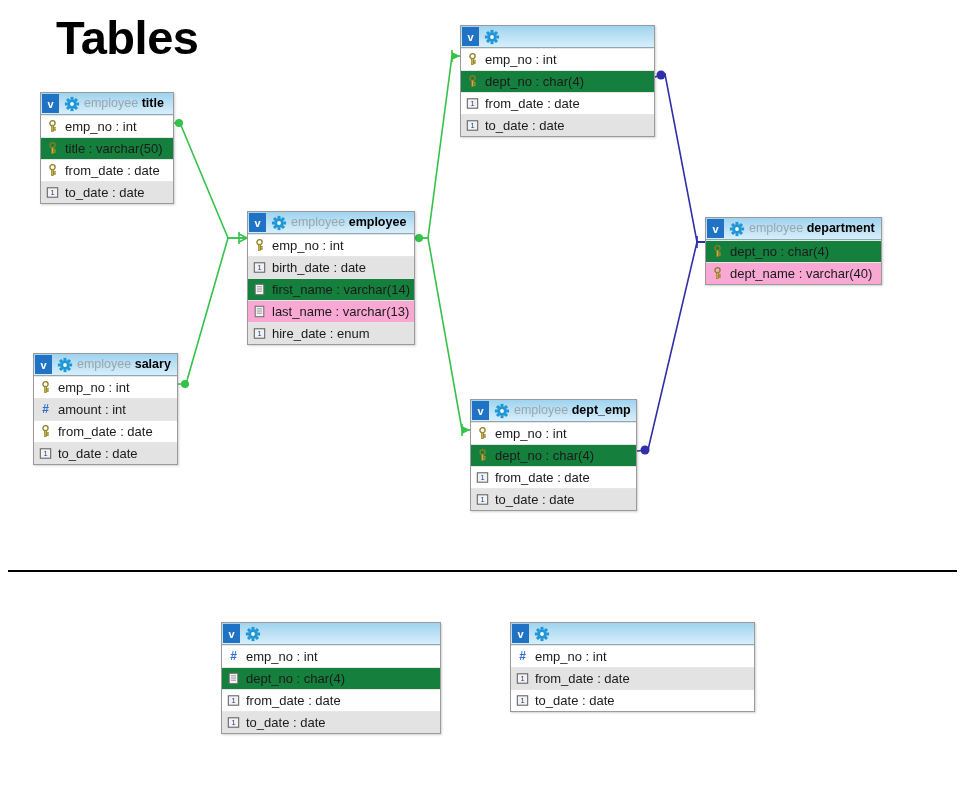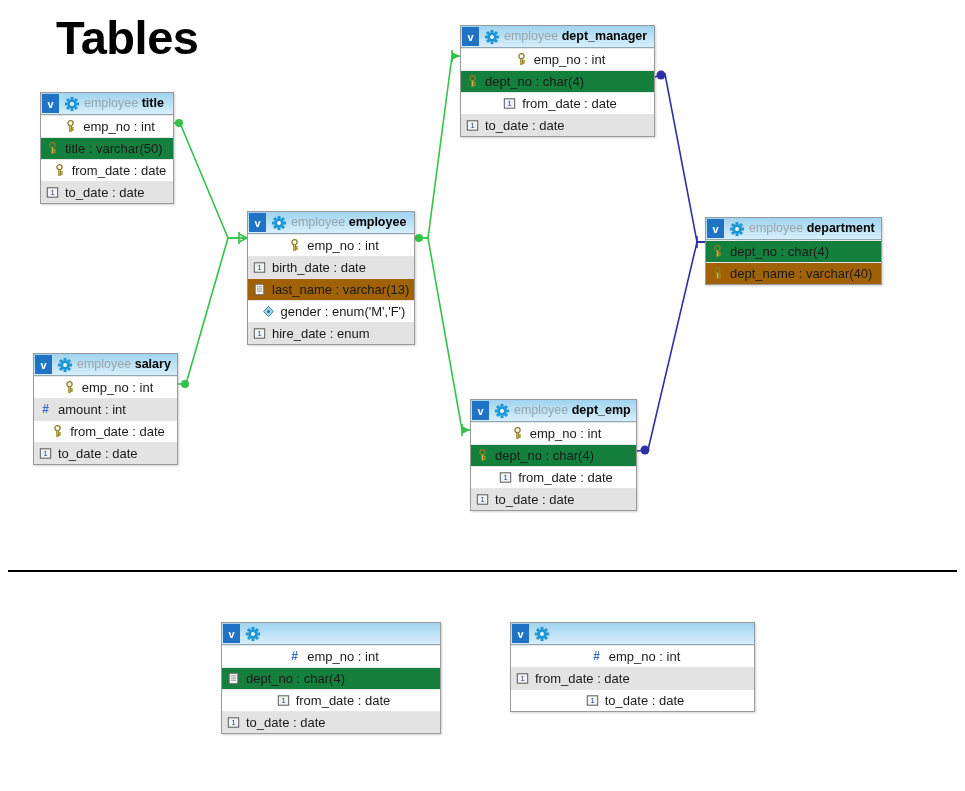--- a/index.html
+++ b/index.html
@@ -95,24 +95,24 @@
     margin-right: 6px;
     flex: 0 0 auto;
     display: block;
   }
   .col-label {
     font-size: 13px;
     color: #1a1a1a;
     line-height: 22px;
     font-family: "Liberation Sans", sans-serif;
   }
-  .bg-white { background: #ffffff; justify-content: center; }
+  .bg-white { background: #ffffff; }
   .bg-gray  { background: #e3e3e3; }
   .bg-pink  { background: #15803d; }
-  .bg-pink2 { background: #a16207; }
+  .bg-pink2 { background: #f9a8d4; }
 </style>
 </head>
 <body>
 
 <div id="canvas">
 
   <div class="section-title" id="title-tables">Tables</div>
 
 
   <div class="divider"></div>
@@ -288,209 +288,210 @@
           </svg>
           <span class="col-label">emp_no : int</span>
         </div>
         <div class="col-row bg-gray">
           <svg class="col-icon" viewBox="0 0 13 13">
             <rect x="1.3" y="1.8" width="10.4" height="9.4" fill="#f2f2f2" stroke="#5a5a5a" stroke-width="1"></rect>
             <text x="6.5" y="9.2" font-size="7.5" text-anchor="middle" fill="#1a3d8f" font-family="Liberation Sans, sans-serif">1</text>
           </svg>
           <span class="col-label">birth_date : date</span>
         </div>
-        <div class="col-row bg-pink2">
+        <div class="col-row bg-pink">
           <svg class="col-icon" viewBox="0 0 13 13">
             <rect x="2.2" y="1.3" width="8.6" height="10.4" fill="#f4f4f4" stroke="#6b6b6b" stroke-width="1"></rect>
             <line x1="3.9" y1="3.8" x2="9.1" y2="3.8" stroke="#8a8a8a" stroke-width="0.9"></line>
             <line x1="3.9" y1="6.0" x2="9.1" y2="6.0" stroke="#8a8a8a" stroke-width="0.9"></line>
             <line x1="3.9" y1="8.2" x2="9.1" y2="8.2" stroke="#8a8a8a" stroke-width="0.9"></line>
           </svg>
-          <span class="col-label">last_name : varchar(13)</span>
-        </div>
-        <div class="col-row bg-white">
-          <svg class="col-icon" viewBox="0 0 13 13">
-            <polygon points="6.5,1.4 11.3,6.5 6.5,11.6 1.7,6.5" fill="#9fd8ef" stroke="#3a7f9e" stroke-width="1"></polygon>
-            <circle cx="6.5" cy="6.5" r="1.5" fill="#2b6c8c"></circle>
-          </svg>
-          <span class="col-label">gender : enum('M','F')</span>
-        </div>
-        <div class="col-row bg-gray">
-          <svg class="col-icon" viewBox="0 0 13 13">
-            <rect x="1.3" y="1.8" width="10.4" height="9.4" fill="#f2f2f2" stroke="#5a5a5a" stroke-width="1"></rect>
-            <text x="6.5" y="9.2" font-size="7.5" text-anchor="middle" fill="#1a3d8f" font-family="Liberation Sans, sans-serif">1</text>
-          </svg>
-          <span class="col-label">hire_date : enum</span>
-        </div>
-      </div>
-      <div class="entity" style="left: 460px; top: 25px; width: 195px;">
-        <div class="entity-header">
-          <div class="hdr-v">v</div>
-          <svg class="hdr-gear" viewBox="0 0 16 16">
-            <rect x="12.1" y="6.5" width="3" height="3" fill="#2196d6" transform="rotate(0 13.6 8)"></rect>
-            <rect x="10.459797974644665" y="10.459797974644665" width="3" height="3" fill="#2196d6" transform="rotate(45 11.959797974644665 11.959797974644665)"></rect>
-            <rect x="6.5" y="12.1" width="3" height="3" fill="#2196d6" transform="rotate(90 8 13.6)"></rect>
-            <rect x="2.5402020253553346" y="10.459797974644665" width="3" height="3" fill="#2196d6" transform="rotate(135 4.040202025355335 11.959797974644665)"></rect>
-            <rect x="0.9000000000000004" y="6.5" width="3" height="3" fill="#2196d6" transform="rotate(180 2.4000000000000004 8)"></rect>
-            <rect x="2.540202025355333" y="2.5402020253553346" width="3" height="3" fill="#2196d6" transform="rotate(225 4.040202025355333 4.040202025355335)"></rect>
-            <rect x="6.499999999999999" y="0.9000000000000004" width="3" height="3" fill="#2196d6" transform="rotate(270 7.999999999999999 2.4000000000000004)"></rect>
-            <rect x="10.459797974644665" y="2.540202025355333" width="3" height="3" fill="#2196d6" transform="rotate(315 11.959797974644665 4.040202025355333)"></rect>
-            <circle cx="8" cy="8" r="4.6" fill="#2196d6"></circle>
-            <circle cx="8" cy="8" r="1.9" fill="#ffffff"></circle>
-          </svg>
-          <div class="hdr-text"><span class="hdr-schema">employee</span> <span class="hdr-name">dept_manager</span></div>
-        </div>
-        <div class="col-row bg-white">
-          <svg class="col-icon" viewBox="0 0 13 13">
-            <circle cx="6.5" cy="3.3" r="2.6" fill="none" stroke="#8e7c22" stroke-width="1.3"></circle>
-            <rect x="5.6" y="5.2" width="1.9" height="6.4" fill="#c9b348" stroke="#8e7c22" stroke-width="0.7"></rect>
-            <rect x="7.4" y="7.2" width="2.1" height="1.2" fill="#c9b348" stroke="#8e7c22" stroke-width="0.6"></rect>
-            <rect x="7.4" y="9.4" width="2.1" height="1.2" fill="#c9b348" stroke="#8e7c22" stroke-width="0.6"></rect>
-          </svg>
-          <span class="col-label">emp_no : int</span>
-        </div>
-        <div class="col-row bg-pink">
-          <svg class="col-icon" viewBox="0 0 13 13">
-            <circle cx="6.5" cy="3.3" r="2.6" fill="none" stroke="#8e7c22" stroke-width="1.3"></circle>
-            <rect x="5.6" y="5.2" width="1.9" height="6.4" fill="#c9b348" stroke="#8e7c22" stroke-width="0.7"></rect>
-            <rect x="7.4" y="7.2" width="2.1" height="1.2" fill="#c9b348" stroke="#8e7c22" stroke-width="0.6"></rect>
-            <rect x="7.4" y="9.4" width="2.1" height="1.2" fill="#c9b348" stroke="#8e7c22" stroke-width="0.6"></rect>
-          </svg>
-          <span class="col-label">dept_no : char(4)</span>
-        </div>
-        <div class="col-row bg-white">
-          <svg class="col-icon" viewBox="0 0 13 13">
-            <rect x="1.3" y="1.8" width="10.4" height="9.4" fill="#f2f2f2" stroke="#5a5a5a" stroke-width="1"></rect>
-            <text x="6.5" y="9.2" font-size="7.5" text-anchor="middle" fill="#1a3d8f" font-family="Liberation Sans, sans-serif">1</text>
-          </svg>
-          <span class="col-label">from_date : date</span>
-        </div>
-        <div class="col-row bg-gray">
-          <svg class="col-icon" viewBox="0 0 13 13">
-            <rect x="1.3" y="1.8" width="10.4" height="9.4" fill="#f2f2f2" stroke="#5a5a5a" stroke-width="1"></rect>
-            <text x="6.5" y="9.2" font-size="7.5" text-anchor="middle" fill="#1a3d8f" font-family="Liberation Sans, sans-serif">1</text>
-          </svg>
-          <span class="col-label">to_date : date</span>
-        </div>
-      </div>
-      <div class="entity" style="left: 470px; top: 399px; width: 167px;">
-        <div class="entity-header">
-          <div class="hdr-v">v</div>
-          <svg class="hdr-gear" viewBox="0 0 16 16">
-            <rect x="12.1" y="6.5" width="3" height="3" fill="#2196d6" transform="rotate(0 13.6 8)"></rect>
-            <rect x="10.459797974644665" y="10.459797974644665" width="3" height="3" fill="#2196d6" transform="rotate(45 11.959797974644665 11.959797974644665)"></rect>
-            <rect x="6.5" y="12.1" width="3" height="3" fill="#2196d6" transform="rotate(90 8 13.6)"></rect>
-            <rect x="2.5402020253553346" y="10.459797974644665" width="3" height="3" fill="#2196d6" transform="rotate(135 4.040202025355335 11.959797974644665)"></rect>
-            <rect x="0.9000000000000004" y="6.5" width="3" height="3" fill="#2196d6" transform="rotate(180 2.4000000000000004 8)"></rect>
-            <rect x="2.540202025355333" y="2.5402020253553346" width="3" height="3" fill="#2196d6" transform="rotate(225 4.040202025355333 4.040202025355335)"></rect>
-            <rect x="6.499999999999999" y="0.9000000000000004" width="3" height="3" fill="#2196d6" transform="rotate(270 7.999999999999999 2.4000000000000004)"></rect>
-            <rect x="10.459797974644665" y="2.540202025355333" width="3" height="3" fill="#2196d6" transform="rotate(315 11.959797974644665 4.040202025355333)"></rect>
-            <circle cx="8" cy="8" r="4.6" fill="#2196d6"></circle>
-            <circle cx="8" cy="8" r="1.9" fill="#ffffff"></circle>
-          </svg>
-          <div class="hdr-text"><span class="hdr-schema">employee</span> <span class="hdr-name">dept_emp</span></div>
-        </div>
-        <div class="col-row bg-white">
-          <svg class="col-icon" viewBox="0 0 13 13">
-            <circle cx="6.5" cy="3.3" r="2.6" fill="none" stroke="#8e7c22" stroke-width="1.3"></circle>
-            <rect x="5.6" y="5.2" width="1.9" height="6.4" fill="#c9b348" stroke="#8e7c22" stroke-width="0.7"></rect>
-            <rect x="7.4" y="7.2" width="2.1" height="1.2" fill="#c9b348" stroke="#8e7c22" stroke-width="0.6"></rect>
-            <rect x="7.4" y="9.4" width="2.1" height="1.2" fill="#c9b348" stroke="#8e7c22" stroke-width="0.6"></rect>
-          </svg>
-          <span class="col-label">emp_no : int</span>
-        </div>
-        <div class="col-row bg-pink">
-          <svg class="col-icon" viewBox="0 0 13 13">
-            <circle cx="6.5" cy="3.3" r="2.6" fill="none" stroke="#8e7c22" stroke-width="1.3"></circle>
-            <rect x="5.6" y="5.2" width="1.9" height="6.4" fill="#c9b348" stroke="#8e7c22" stroke-width="0.7"></rect>
-            <rect x="7.4" y="7.2" width="2.1" height="1.2" fill="#c9b348" stroke="#8e7c22" stroke-width="0.6"></rect>
-            <rect x="7.4" y="9.4" width="2.1" height="1.2" fill="#c9b348" stroke="#8e7c22" stroke-width="0.6"></rect>
-          </svg>
-          <span class="col-label">dept_no : char(4)</span>
-        </div>
-        <div class="col-row bg-white">
-          <svg class="col-icon" viewBox="0 0 13 13">
-            <rect x="1.3" y="1.8" width="10.4" height="9.4" fill="#f2f2f2" stroke="#5a5a5a" stroke-width="1"></rect>
-            <text x="6.5" y="9.2" font-size="7.5" text-anchor="middle" fill="#1a3d8f" font-family="Liberation Sans, sans-serif">1</text>
-          </svg>
-          <span class="col-label">from_date : date</span>
-        </div>
-        <div class="col-row bg-gray">
-          <svg class="col-icon" viewBox="0 0 13 13">
-            <rect x="1.3" y="1.8" width="10.4" height="9.4" fill="#f2f2f2" stroke="#5a5a5a" stroke-width="1"></rect>
-            <text x="6.5" y="9.2" font-size="7.5" text-anchor="middle" fill="#1a3d8f" font-family="Liberation Sans, sans-serif">1</text>
-          </svg>
-          <span class="col-label">to_date : date</span>
-        </div>
-      </div>
-      <div class="entity" style="left: 705px; top: 217px; width: 177px;">
-        <div class="entity-header">
-          <div class="hdr-v">v</div>
-          <svg class="hdr-gear" viewBox="0 0 16 16">
-            <rect x="12.1" y="6.5" width="3" height="3" fill="#2196d6" transform="rotate(0 13.6 8)"></rect>
-            <rect x="10.459797974644665" y="10.459797974644665" width="3" height="3" fill="#2196d6" transform="rotate(45 11.959797974644665 11.959797974644665)"></rect>
-            <rect x="6.5" y="12.1" width="3" height="3" fill="#2196d6" transform="rotate(90 8 13.6)"></rect>
-            <rect x="2.5402020253553346" y="10.459797974644665" width="3" height="3" fill="#2196d6" transform="rotate(135 4.040202025355335 11.959797974644665)"></rect>
-            <rect x="0.9000000000000004" y="6.5" width="3" height="3" fill="#2196d6" transform="rotate(180 2.4000000000000004 8)"></rect>
-            <rect x="2.540202025355333" y="2.5402020253553346" width="3" height="3" fill="#2196d6" transform="rotate(225 4.040202025355333 4.040202025355335)"></rect>
-            <rect x="6.499999999999999" y="0.9000000000000004" width="3" height="3" fill="#2196d6" transform="rotate(270 7.999999999999999 2.4000000000000004)"></rect>
-            <rect x="10.459797974644665" y="2.540202025355333" width="3" height="3" fill="#2196d6" transform="rotate(315 11.959797974644665 4.040202025355333)"></rect>
-            <circle cx="8" cy="8" r="4.6" fill="#2196d6"></circle>
-            <circle cx="8" cy="8" r="1.9" fill="#ffffff"></circle>
-          </svg>
-          <div class="hdr-text"><span class="hdr-schema">employee</span> <span class="hdr-name">department</span></div>
-        </div>
-        <div class="col-row bg-pink">
-          <svg class="col-icon" viewBox="0 0 13 13">
-            <circle cx="6.5" cy="3.3" r="2.6" fill="none" stroke="#8e7c22" stroke-width="1.3"></circle>
-            <rect x="5.6" y="5.2" width="1.9" height="6.4" fill="#c9b348" stroke="#8e7c22" stroke-width="0.7"></rect>
-            <rect x="7.4" y="7.2" width="2.1" height="1.2" fill="#c9b348" stroke="#8e7c22" stroke-width="0.6"></rect>
-            <rect x="7.4" y="9.4" width="2.1" height="1.2" fill="#c9b348" stroke="#8e7c22" stroke-width="0.6"></rect>
-          </svg>
-          <span class="col-label">dept_no : char(4)</span>
+          <span class="col-label">first_name : varchar(14)</span>
         </div>
         <div class="col-row bg-pink2">
-          <svg class="col-icon" viewBox="0 0 13 13">
-            <circle cx="6.5" cy="3.3" r="2.6" fill="none" stroke="#8e7c22" stroke-width="1.3"></circle>
-            <rect x="5.6" y="5.2" width="1.9" height="6.4" fill="#c9b348" stroke="#8e7c22" stroke-width="0.7"></rect>
-            <rect x="7.4" y="7.2" width="2.1" height="1.2" fill="#c9b348" stroke="#8e7c22" stroke-width="0.6"></rect>
-            <rect x="7.4" y="9.4" width="2.1" height="1.2" fill="#c9b348" stroke="#8e7c22" stroke-width="0.6"></rect>
-          </svg>
-          <span class="col-label">dept_name : varchar(40)</span>
-        </div>
-      </div>
-      <div class="entity" style="left: 221px; top: 622px; width: 220px;">
-        <div class="entity-header">
-          <div class="hdr-v">v</div>
-          <svg class="hdr-gear" viewBox="0 0 16 16">
-            <rect x="12.1" y="6.5" width="3" height="3" fill="#2196d6" transform="rotate(0 13.6 8)"></rect>
-            <rect x="10.459797974644665" y="10.459797974644665" width="3" height="3" fill="#2196d6" transform="rotate(45 11.959797974644665 11.959797974644665)"></rect>
-            <rect x="6.5" y="12.1" width="3" height="3" fill="#2196d6" transform="rotate(90 8 13.6)"></rect>
-            <rect x="2.5402020253553346" y="10.459797974644665" width="3" height="3" fill="#2196d6" transform="rotate(135 4.040202025355335 11.959797974644665)"></rect>
-            <rect x="0.9000000000000004" y="6.5" width="3" height="3" fill="#2196d6" transform="rotate(180 2.4000000000000004 8)"></rect>
-            <rect x="2.540202025355333" y="2.5402020253553346" width="3" height="3" fill="#2196d6" transform="rotate(225 4.040202025355333 4.040202025355335)"></rect>
-            <rect x="6.499999999999999" y="0.9000000000000004" width="3" height="3" fill="#2196d6" transform="rotate(270 7.999999999999999 2.4000000000000004)"></rect>
-            <rect x="10.459797974644665" y="2.540202025355333" width="3" height="3" fill="#2196d6" transform="rotate(315 11.959797974644665 4.040202025355333)"></rect>
-            <circle cx="8" cy="8" r="4.6" fill="#2196d6"></circle>
-            <circle cx="8" cy="8" r="1.9" fill="#ffffff"></circle>
-          </svg>
-        </div>
-        <div class="col-row bg-white">
-          <svg class="col-icon" viewBox="0 0 13 13">
-            <text x="6.5" y="10.3" font-size="12" text-anchor="middle" fill="#2f6fd0" font-weight="bold" font-family="Liberation Sans, sans-serif">#</text>
-          </svg>
-          <span class="col-label">emp_no : int</span>
-        </div>
-        <div class="col-row bg-pink">
           <svg class="col-icon" viewBox="0 0 13 13">
             <rect x="2.2" y="1.3" width="8.6" height="10.4" fill="#f4f4f4" stroke="#6b6b6b" stroke-width="1"></rect>
             <line x1="3.9" y1="3.8" x2="9.1" y2="3.8" stroke="#8a8a8a" stroke-width="0.9"></line>
             <line x1="3.9" y1="6.0" x2="9.1" y2="6.0" stroke="#8a8a8a" stroke-width="0.9"></line>
             <line x1="3.9" y1="8.2" x2="9.1" y2="8.2" stroke="#8a8a8a" stroke-width="0.9"></line>
           </svg>
+          <span class="col-label">last_name : varchar(13)</span>
+        </div>
+        <div class="col-row bg-gray">
+          <svg class="col-icon" viewBox="0 0 13 13">
+            <rect x="1.3" y="1.8" width="10.4" height="9.4" fill="#f2f2f2" stroke="#5a5a5a" stroke-width="1"></rect>
+            <text x="6.5" y="9.2" font-size="7.5" text-anchor="middle" fill="#1a3d8f" font-family="Liberation Sans, sans-serif">1</text>
+          </svg>
+          <span class="col-label">hire_date : enum</span>
+        </div>
+      </div>
+      <div class="entity" style="left: 460px; top: 25px; width: 195px;">
+        <div class="entity-header">
+          <div class="hdr-v">v</div>
+          <svg class="hdr-gear" viewBox="0 0 16 16">
+            <rect x="12.1" y="6.5" width="3" height="3" fill="#2196d6" transform="rotate(0 13.6 8)"></rect>
+            <rect x="10.459797974644665" y="10.459797974644665" width="3" height="3" fill="#2196d6" transform="rotate(45 11.959797974644665 11.959797974644665)"></rect>
+            <rect x="6.5" y="12.1" width="3" height="3" fill="#2196d6" transform="rotate(90 8 13.6)"></rect>
+            <rect x="2.5402020253553346" y="10.459797974644665" width="3" height="3" fill="#2196d6" transform="rotate(135 4.040202025355335 11.959797974644665)"></rect>
+            <rect x="0.9000000000000004" y="6.5" width="3" height="3" fill="#2196d6" transform="rotate(180 2.4000000000000004 8)"></rect>
+            <rect x="2.540202025355333" y="2.5402020253553346" width="3" height="3" fill="#2196d6" transform="rotate(225 4.040202025355333 4.040202025355335)"></rect>
+            <rect x="6.499999999999999" y="0.9000000000000004" width="3" height="3" fill="#2196d6" transform="rotate(270 7.999999999999999 2.4000000000000004)"></rect>
+            <rect x="10.459797974644665" y="2.540202025355333" width="3" height="3" fill="#2196d6" transform="rotate(315 11.959797974644665 4.040202025355333)"></rect>
+            <circle cx="8" cy="8" r="4.6" fill="#2196d6"></circle>
+            <circle cx="8" cy="8" r="1.9" fill="#ffffff"></circle>
+          </svg>
+        </div>
+        <div class="col-row bg-white">
+          <svg class="col-icon" viewBox="0 0 13 13">
+            <circle cx="6.5" cy="3.3" r="2.6" fill="none" stroke="#8e7c22" stroke-width="1.3"></circle>
+            <rect x="5.6" y="5.2" width="1.9" height="6.4" fill="#c9b348" stroke="#8e7c22" stroke-width="0.7"></rect>
+            <rect x="7.4" y="7.2" width="2.1" height="1.2" fill="#c9b348" stroke="#8e7c22" stroke-width="0.6"></rect>
+            <rect x="7.4" y="9.4" width="2.1" height="1.2" fill="#c9b348" stroke="#8e7c22" stroke-width="0.6"></rect>
+          </svg>
+          <span class="col-label">emp_no : int</span>
+        </div>
+        <div class="col-row bg-pink">
+          <svg class="col-icon" viewBox="0 0 13 13">
+            <circle cx="6.5" cy="3.3" r="2.6" fill="none" stroke="#8e7c22" stroke-width="1.3"></circle>
+            <rect x="5.6" y="5.2" width="1.9" height="6.4" fill="#c9b348" stroke="#8e7c22" stroke-width="0.7"></rect>
+            <rect x="7.4" y="7.2" width="2.1" height="1.2" fill="#c9b348" stroke="#8e7c22" stroke-width="0.6"></rect>
+            <rect x="7.4" y="9.4" width="2.1" height="1.2" fill="#c9b348" stroke="#8e7c22" stroke-width="0.6"></rect>
+          </svg>
+          <span class="col-label">dept_no : char(4)</span>
+        </div>
+        <div class="col-row bg-white">
+          <svg class="col-icon" viewBox="0 0 13 13">
+            <rect x="1.3" y="1.8" width="10.4" height="9.4" fill="#f2f2f2" stroke="#5a5a5a" stroke-width="1"></rect>
+            <text x="6.5" y="9.2" font-size="7.5" text-anchor="middle" fill="#1a3d8f" font-family="Liberation Sans, sans-serif">1</text>
+          </svg>
+          <span class="col-label">from_date : date</span>
+        </div>
+        <div class="col-row bg-gray">
+          <svg class="col-icon" viewBox="0 0 13 13">
+            <rect x="1.3" y="1.8" width="10.4" height="9.4" fill="#f2f2f2" stroke="#5a5a5a" stroke-width="1"></rect>
+            <text x="6.5" y="9.2" font-size="7.5" text-anchor="middle" fill="#1a3d8f" font-family="Liberation Sans, sans-serif">1</text>
+          </svg>
+          <span class="col-label">to_date : date</span>
+        </div>
+      </div>
+      <div class="entity" style="left: 470px; top: 399px; width: 167px;">
+        <div class="entity-header">
+          <div class="hdr-v">v</div>
+          <svg class="hdr-gear" viewBox="0 0 16 16">
+            <rect x="12.1" y="6.5" width="3" height="3" fill="#2196d6" transform="rotate(0 13.6 8)"></rect>
+            <rect x="10.459797974644665" y="10.459797974644665" width="3" height="3" fill="#2196d6" transform="rotate(45 11.959797974644665 11.959797974644665)"></rect>
+            <rect x="6.5" y="12.1" width="3" height="3" fill="#2196d6" transform="rotate(90 8 13.6)"></rect>
+            <rect x="2.5402020253553346" y="10.459797974644665" width="3" height="3" fill="#2196d6" transform="rotate(135 4.040202025355335 11.959797974644665)"></rect>
+            <rect x="0.9000000000000004" y="6.5" width="3" height="3" fill="#2196d6" transform="rotate(180 2.4000000000000004 8)"></rect>
+            <rect x="2.540202025355333" y="2.5402020253553346" width="3" height="3" fill="#2196d6" transform="rotate(225 4.040202025355333 4.040202025355335)"></rect>
+            <rect x="6.499999999999999" y="0.9000000000000004" width="3" height="3" fill="#2196d6" transform="rotate(270 7.999999999999999 2.4000000000000004)"></rect>
+            <rect x="10.459797974644665" y="2.540202025355333" width="3" height="3" fill="#2196d6" transform="rotate(315 11.959797974644665 4.040202025355333)"></rect>
+            <circle cx="8" cy="8" r="4.6" fill="#2196d6"></circle>
+            <circle cx="8" cy="8" r="1.9" fill="#ffffff"></circle>
+          </svg>
+          <div class="hdr-text"><span class="hdr-schema">employee</span> <span class="hdr-name">dept_emp</span></div>
+        </div>
+        <div class="col-row bg-white">
+          <svg class="col-icon" viewBox="0 0 13 13">
+            <circle cx="6.5" cy="3.3" r="2.6" fill="none" stroke="#8e7c22" stroke-width="1.3"></circle>
+            <rect x="5.6" y="5.2" width="1.9" height="6.4" fill="#c9b348" stroke="#8e7c22" stroke-width="0.7"></rect>
+            <rect x="7.4" y="7.2" width="2.1" height="1.2" fill="#c9b348" stroke="#8e7c22" stroke-width="0.6"></rect>
+            <rect x="7.4" y="9.4" width="2.1" height="1.2" fill="#c9b348" stroke="#8e7c22" stroke-width="0.6"></rect>
+          </svg>
+          <span class="col-label">emp_no : int</span>
+        </div>
+        <div class="col-row bg-pink">
+          <svg class="col-icon" viewBox="0 0 13 13">
+            <circle cx="6.5" cy="3.3" r="2.6" fill="none" stroke="#8e7c22" stroke-width="1.3"></circle>
+            <rect x="5.6" y="5.2" width="1.9" height="6.4" fill="#c9b348" stroke="#8e7c22" stroke-width="0.7"></rect>
+            <rect x="7.4" y="7.2" width="2.1" height="1.2" fill="#c9b348" stroke="#8e7c22" stroke-width="0.6"></rect>
+            <rect x="7.4" y="9.4" width="2.1" height="1.2" fill="#c9b348" stroke="#8e7c22" stroke-width="0.6"></rect>
+          </svg>
+          <span class="col-label">dept_no : char(4)</span>
+        </div>
+        <div class="col-row bg-white">
+          <svg class="col-icon" viewBox="0 0 13 13">
+            <rect x="1.3" y="1.8" width="10.4" height="9.4" fill="#f2f2f2" stroke="#5a5a5a" stroke-width="1"></rect>
+            <text x="6.5" y="9.2" font-size="7.5" text-anchor="middle" fill="#1a3d8f" font-family="Liberation Sans, sans-serif">1</text>
+          </svg>
+          <span class="col-label">from_date : date</span>
+        </div>
+        <div class="col-row bg-gray">
+          <svg class="col-icon" viewBox="0 0 13 13">
+            <rect x="1.3" y="1.8" width="10.4" height="9.4" fill="#f2f2f2" stroke="#5a5a5a" stroke-width="1"></rect>
+            <text x="6.5" y="9.2" font-size="7.5" text-anchor="middle" fill="#1a3d8f" font-family="Liberation Sans, sans-serif">1</text>
+          </svg>
+          <span class="col-label">to_date : date</span>
+        </div>
+      </div>
+      <div class="entity" style="left: 705px; top: 217px; width: 177px;">
+        <div class="entity-header">
+          <div class="hdr-v">v</div>
+          <svg class="hdr-gear" viewBox="0 0 16 16">
+            <rect x="12.1" y="6.5" width="3" height="3" fill="#2196d6" transform="rotate(0 13.6 8)"></rect>
+            <rect x="10.459797974644665" y="10.459797974644665" width="3" height="3" fill="#2196d6" transform="rotate(45 11.959797974644665 11.959797974644665)"></rect>
+            <rect x="6.5" y="12.1" width="3" height="3" fill="#2196d6" transform="rotate(90 8 13.6)"></rect>
+            <rect x="2.5402020253553346" y="10.459797974644665" width="3" height="3" fill="#2196d6" transform="rotate(135 4.040202025355335 11.959797974644665)"></rect>
+            <rect x="0.9000000000000004" y="6.5" width="3" height="3" fill="#2196d6" transform="rotate(180 2.4000000000000004 8)"></rect>
+            <rect x="2.540202025355333" y="2.5402020253553346" width="3" height="3" fill="#2196d6" transform="rotate(225 4.040202025355333 4.040202025355335)"></rect>
+            <rect x="6.499999999999999" y="0.9000000000000004" width="3" height="3" fill="#2196d6" transform="rotate(270 7.999999999999999 2.4000000000000004)"></rect>
+            <rect x="10.459797974644665" y="2.540202025355333" width="3" height="3" fill="#2196d6" transform="rotate(315 11.959797974644665 4.040202025355333)"></rect>
+            <circle cx="8" cy="8" r="4.6" fill="#2196d6"></circle>
+            <circle cx="8" cy="8" r="1.9" fill="#ffffff"></circle>
+          </svg>
+          <div class="hdr-text"><span class="hdr-schema">employee</span> <span class="hdr-name">department</span></div>
+        </div>
+        <div class="col-row bg-pink">
+          <svg class="col-icon" viewBox="0 0 13 13">
+            <circle cx="6.5" cy="3.3" r="2.6" fill="none" stroke="#8e7c22" stroke-width="1.3"></circle>
+            <rect x="5.6" y="5.2" width="1.9" height="6.4" fill="#c9b348" stroke="#8e7c22" stroke-width="0.7"></rect>
+            <rect x="7.4" y="7.2" width="2.1" height="1.2" fill="#c9b348" stroke="#8e7c22" stroke-width="0.6"></rect>
+            <rect x="7.4" y="9.4" width="2.1" height="1.2" fill="#c9b348" stroke="#8e7c22" stroke-width="0.6"></rect>
+          </svg>
+          <span class="col-label">dept_no : char(4)</span>
+        </div>
+        <div class="col-row bg-pink2">
+          <svg class="col-icon" viewBox="0 0 13 13">
+            <circle cx="6.5" cy="3.3" r="2.6" fill="none" stroke="#8e7c22" stroke-width="1.3"></circle>
+            <rect x="5.6" y="5.2" width="1.9" height="6.4" fill="#c9b348" stroke="#8e7c22" stroke-width="0.7"></rect>
+            <rect x="7.4" y="7.2" width="2.1" height="1.2" fill="#c9b348" stroke="#8e7c22" stroke-width="0.6"></rect>
+            <rect x="7.4" y="9.4" width="2.1" height="1.2" fill="#c9b348" stroke="#8e7c22" stroke-width="0.6"></rect>
+          </svg>
+          <span class="col-label">dept_name : varchar(40)</span>
+        </div>
+      </div>
+      <div class="entity" style="left: 221px; top: 622px; width: 220px;">
+        <div class="entity-header">
+          <div class="hdr-v">v</div>
+          <svg class="hdr-gear" viewBox="0 0 16 16">
+            <rect x="12.1" y="6.5" width="3" height="3" fill="#2196d6" transform="rotate(0 13.6 8)"></rect>
+            <rect x="10.459797974644665" y="10.459797974644665" width="3" height="3" fill="#2196d6" transform="rotate(45 11.959797974644665 11.959797974644665)"></rect>
+            <rect x="6.5" y="12.1" width="3" height="3" fill="#2196d6" transform="rotate(90 8 13.6)"></rect>
+            <rect x="2.5402020253553346" y="10.459797974644665" width="3" height="3" fill="#2196d6" transform="rotate(135 4.040202025355335 11.959797974644665)"></rect>
+            <rect x="0.9000000000000004" y="6.5" width="3" height="3" fill="#2196d6" transform="rotate(180 2.4000000000000004 8)"></rect>
+            <rect x="2.540202025355333" y="2.5402020253553346" width="3" height="3" fill="#2196d6" transform="rotate(225 4.040202025355333 4.040202025355335)"></rect>
+            <rect x="6.499999999999999" y="0.9000000000000004" width="3" height="3" fill="#2196d6" transform="rotate(270 7.999999999999999 2.4000000000000004)"></rect>
+            <rect x="10.459797974644665" y="2.540202025355333" width="3" height="3" fill="#2196d6" transform="rotate(315 11.959797974644665 4.040202025355333)"></rect>
+            <circle cx="8" cy="8" r="4.6" fill="#2196d6"></circle>
+            <circle cx="8" cy="8" r="1.9" fill="#ffffff"></circle>
+          </svg>
+        </div>
+        <div class="col-row bg-white">
+          <svg class="col-icon" viewBox="0 0 13 13">
+            <text x="6.5" y="10.3" font-size="12" text-anchor="middle" fill="#2f6fd0" font-weight="bold" font-family="Liberation Sans, sans-serif">#</text>
+          </svg>
+          <span class="col-label">emp_no : int</span>
+        </div>
+        <div class="col-row bg-pink">
+          <svg class="col-icon" viewBox="0 0 13 13">
+            <rect x="2.2" y="1.3" width="8.6" height="10.4" fill="#f4f4f4" stroke="#6b6b6b" stroke-width="1"></rect>
+            <line x1="3.9" y1="3.8" x2="9.1" y2="3.8" stroke="#8a8a8a" stroke-width="0.9"></line>
+            <line x1="3.9" y1="6.0" x2="9.1" y2="6.0" stroke="#8a8a8a" stroke-width="0.9"></line>
+            <line x1="3.9" y1="8.2" x2="9.1" y2="8.2" stroke="#8a8a8a" stroke-width="0.9"></line>
+          </svg>
           <span class="col-label">dept_no : char(4)</span>
         </div>
         <div class="col-row bg-white">
           <svg class="col-icon" viewBox="0 0 13 13">
             <rect x="1.3" y="1.8" width="10.4" height="9.4" fill="#f2f2f2" stroke="#5a5a5a" stroke-width="1"></rect>
             <text x="6.5" y="9.2" font-size="7.5" text-anchor="middle" fill="#1a3d8f" font-family="Liberation Sans, sans-serif">1</text>
           </svg>
           <span class="col-label">from_date : date</span>
         </div>
         <div class="col-row bg-gray">

